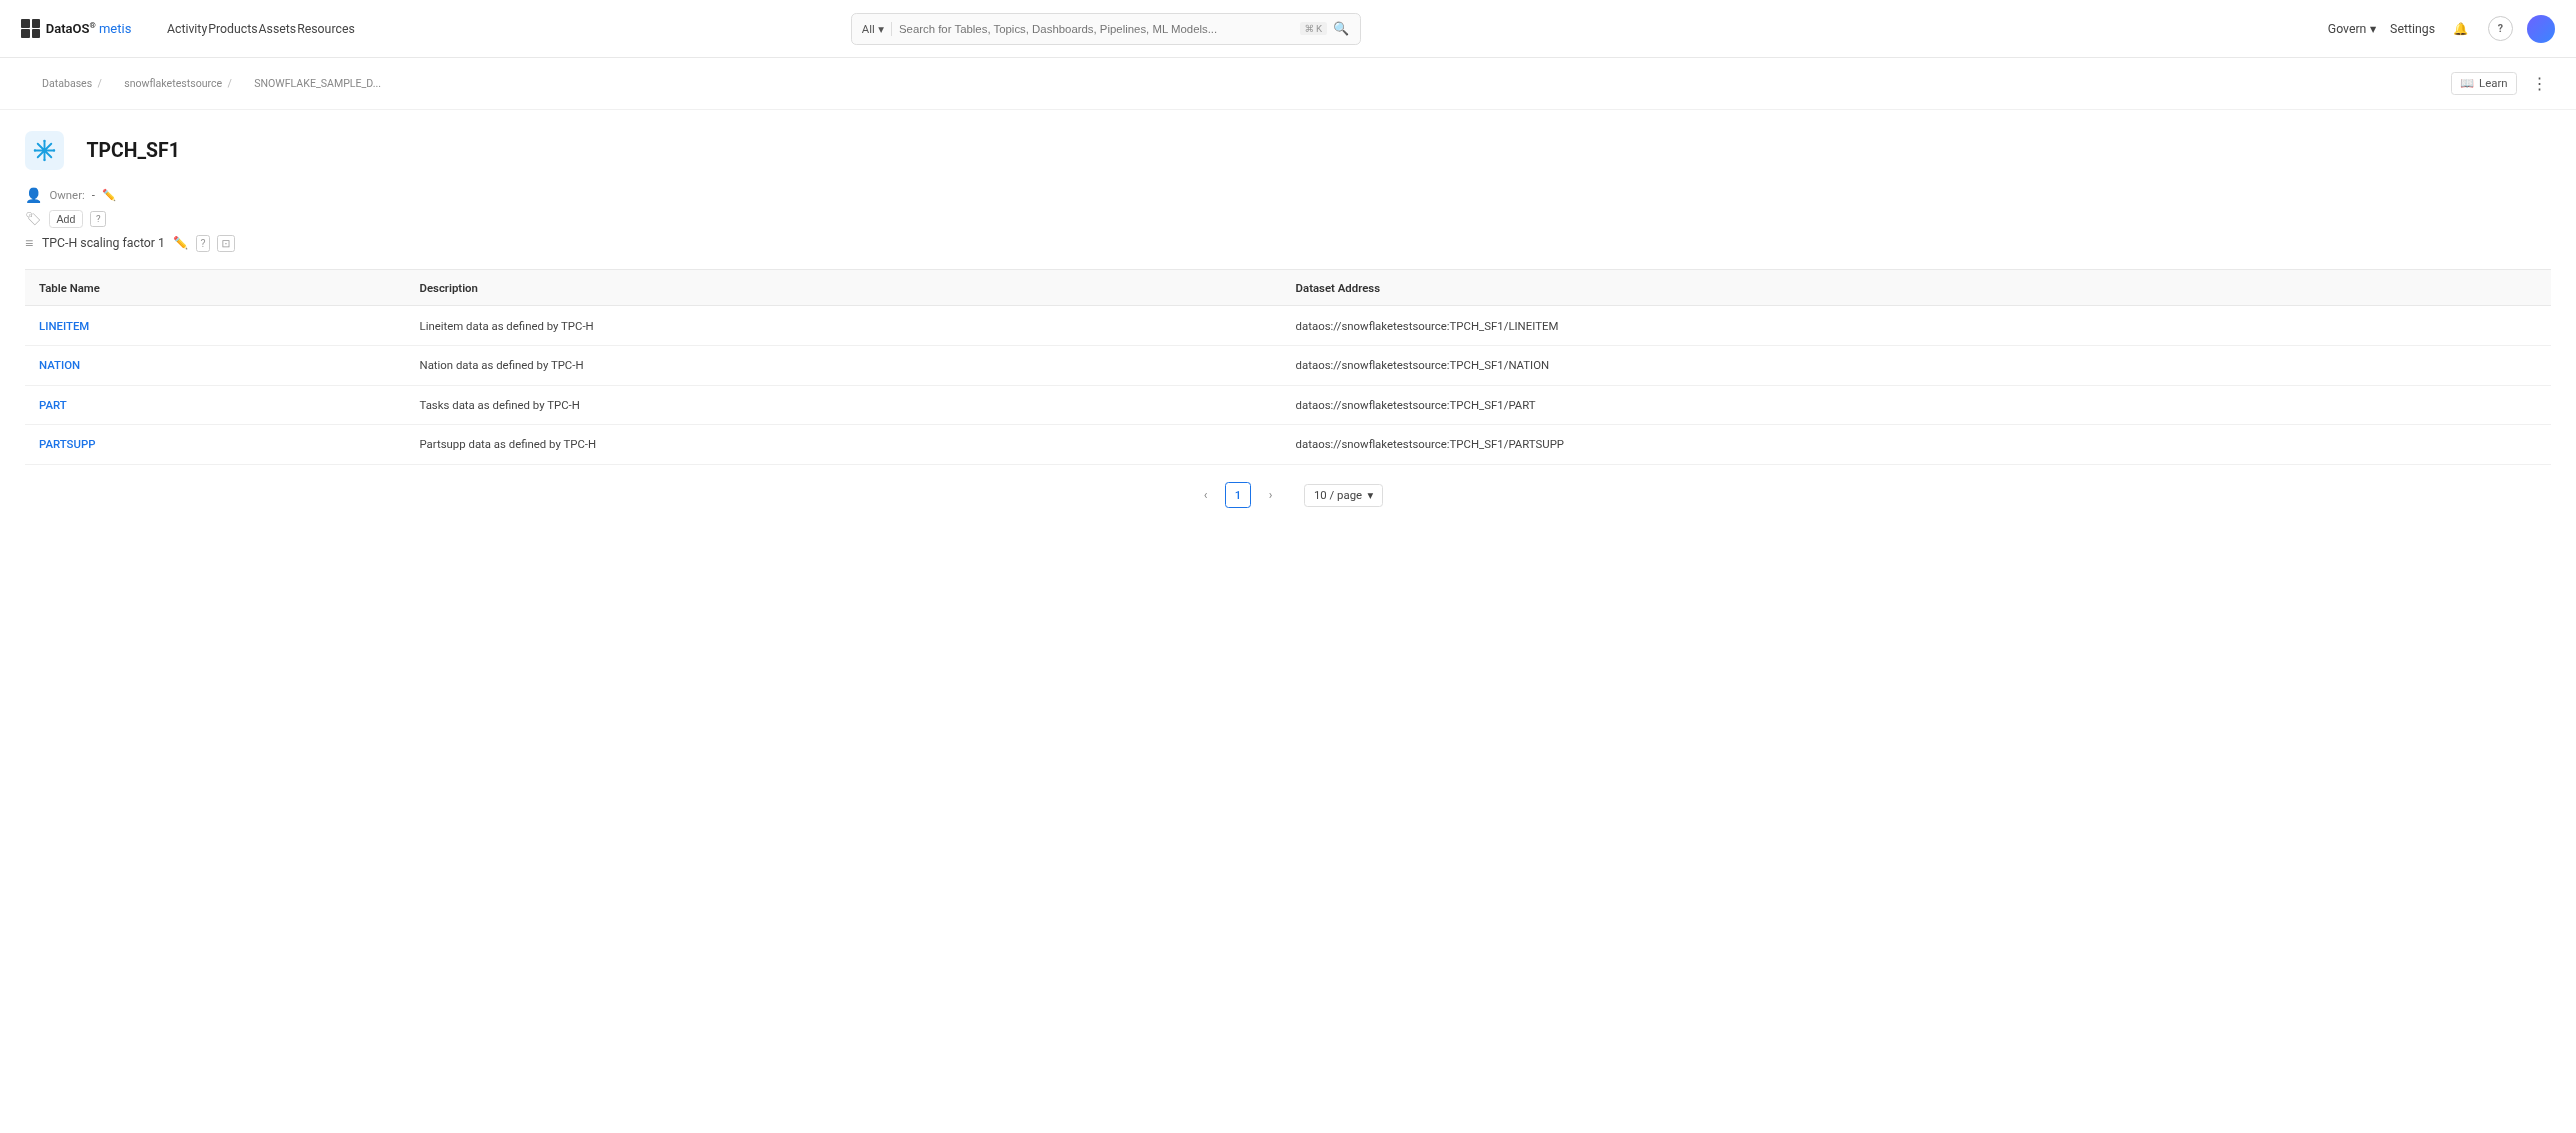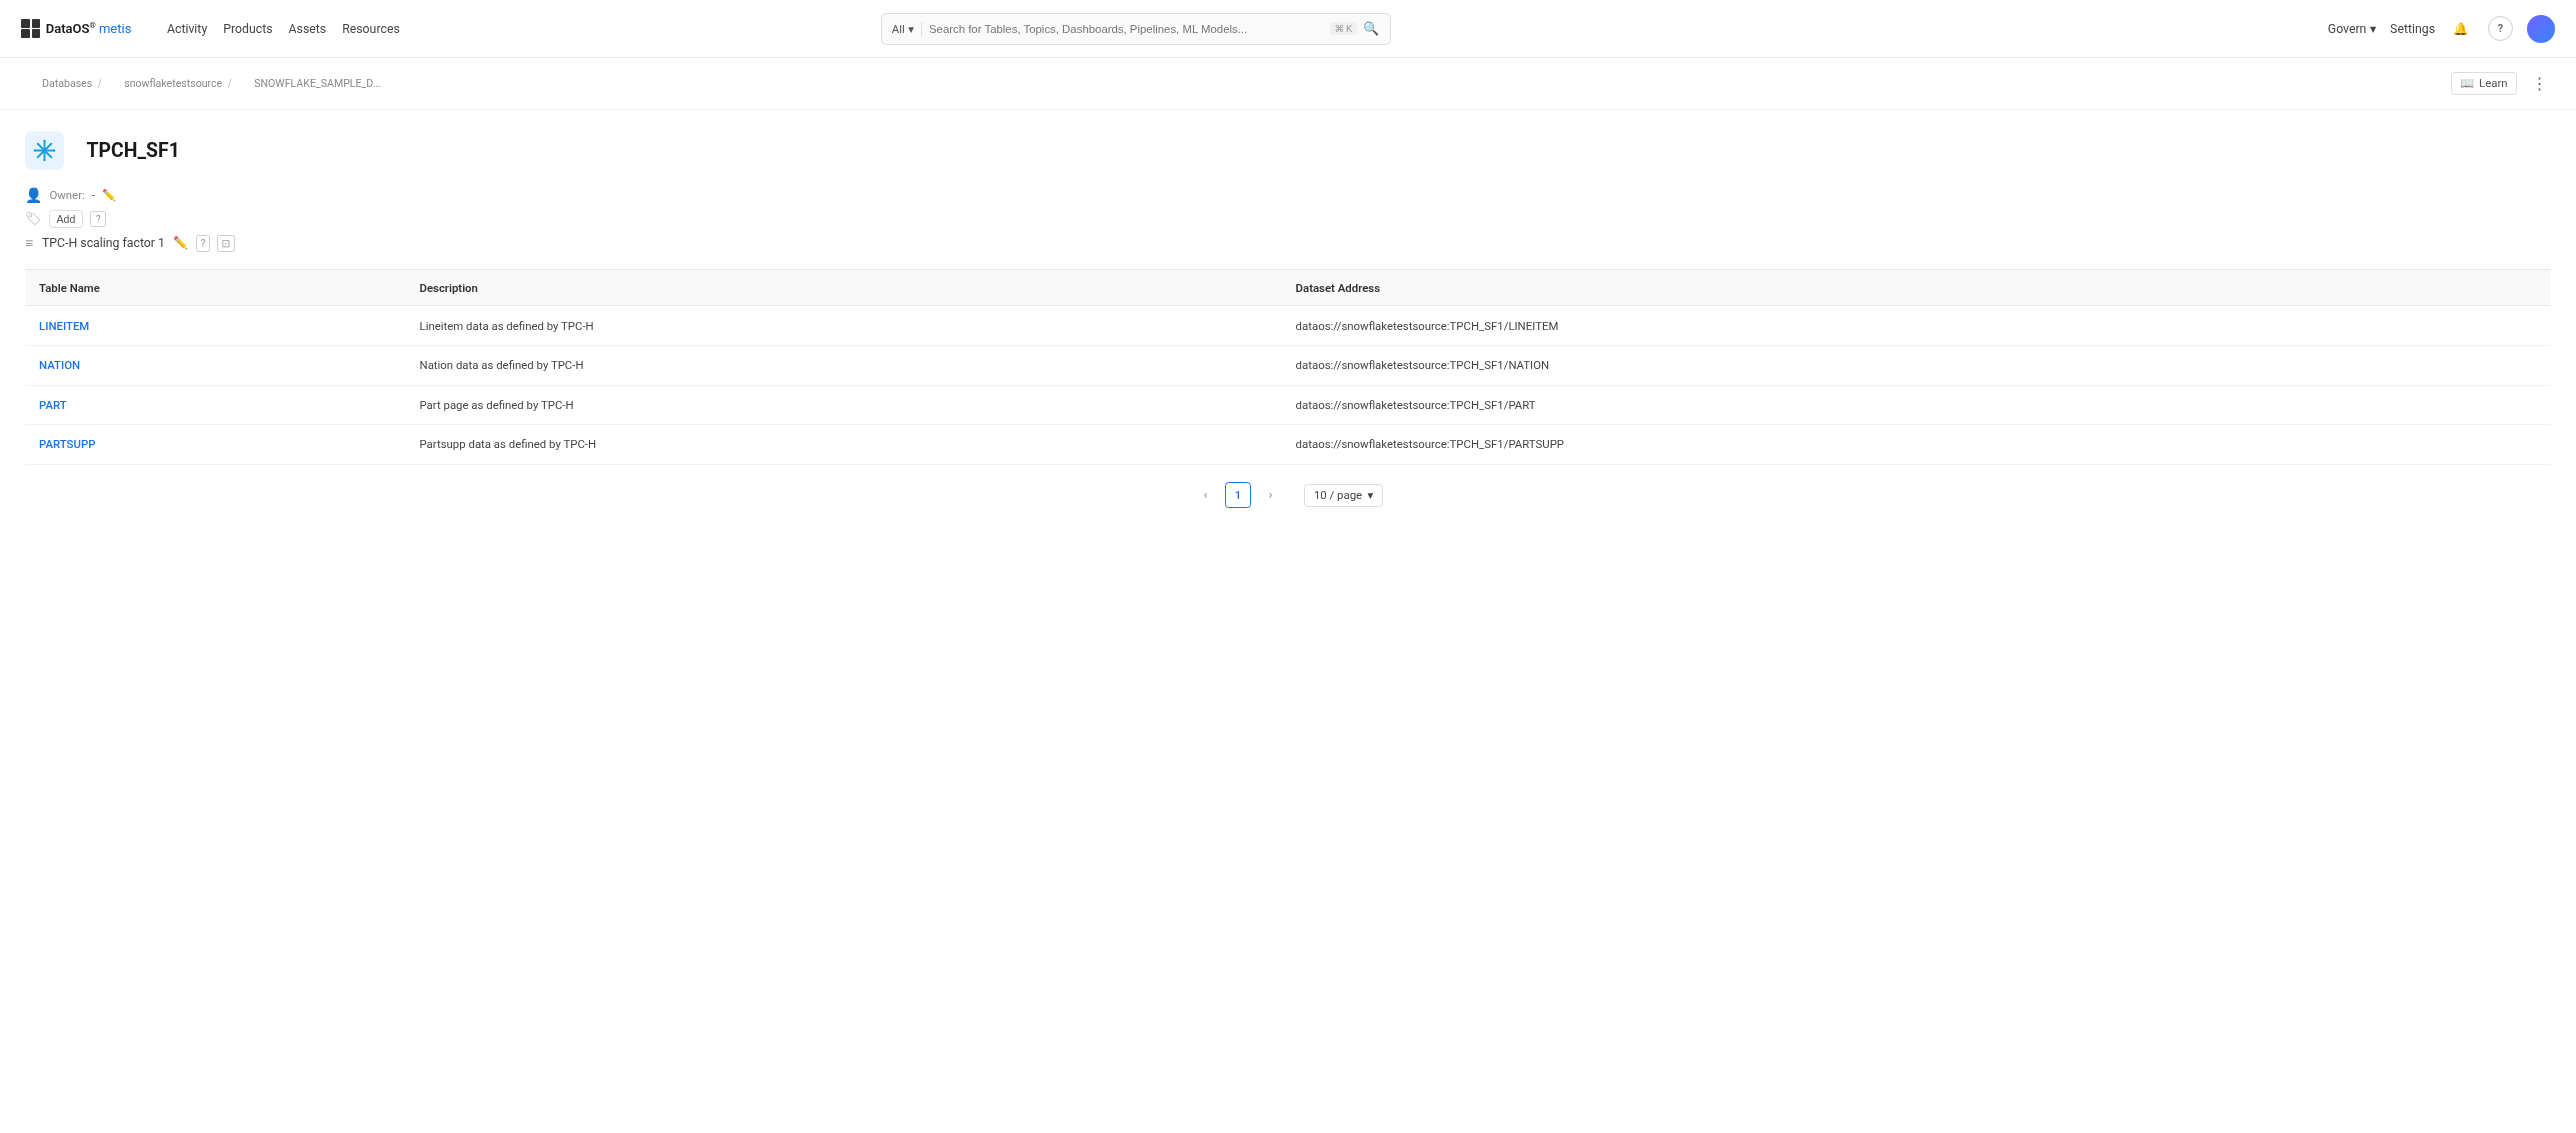--- a/index.html
+++ b/index.html
@@ -373,21 +373,21 @@
         <span></span>
         <span></span>
         <span></span>
     </div>
     <span class="logo-text">
       DataOS<sup>®</sup>
       <span class="logo-brand"> metis</span>
     </span>
   </div>
 
-  <nav style="display:flex;gap:16px;align-items:flex-end;">
+  <nav style="display:flex;gap:1px;align-items:flex-end;">
     <a class="nav-item">Activity</a>
     <a class="nav-item">Products</a>
     <a class="nav-item">Assets</a>
     <a class="nav-item">Resources</a>
   </nav>
 
   <div class="search-bar">
     <div class="search-filter">
       <span>All</span>
       <span>▾</span>
@@ -490,21 +490,21 @@
       <td>
         <a class="table-link" href="#">NATION</a>
       </td>
       <td>Nation data as defined by TPC-H</td>
       <td>dataos://snowflaketestsource:TPCH_SF1/NATION</td>
     </tr>
         <tr>
       <td>
         <a class="table-link" href="#">PART</a>
       </td>
-      <td>Part page as defined by TPC-H</td>
+      <td>Tasks data as defined by TPC-H</td>
       <td>dataos://snowflaketestsource:TPCH_SF1/PART</td>
     </tr>
         <tr>
       <td>
         <a class="table-link" href="#">PARTSUPP</a>
       </td>
       <td>Partsupp data as defined by TPC-H</td>
       <td>dataos://snowflaketestsource:TPCH_SF1/PARTSUPP</td>
     </tr>
       </tbody>

